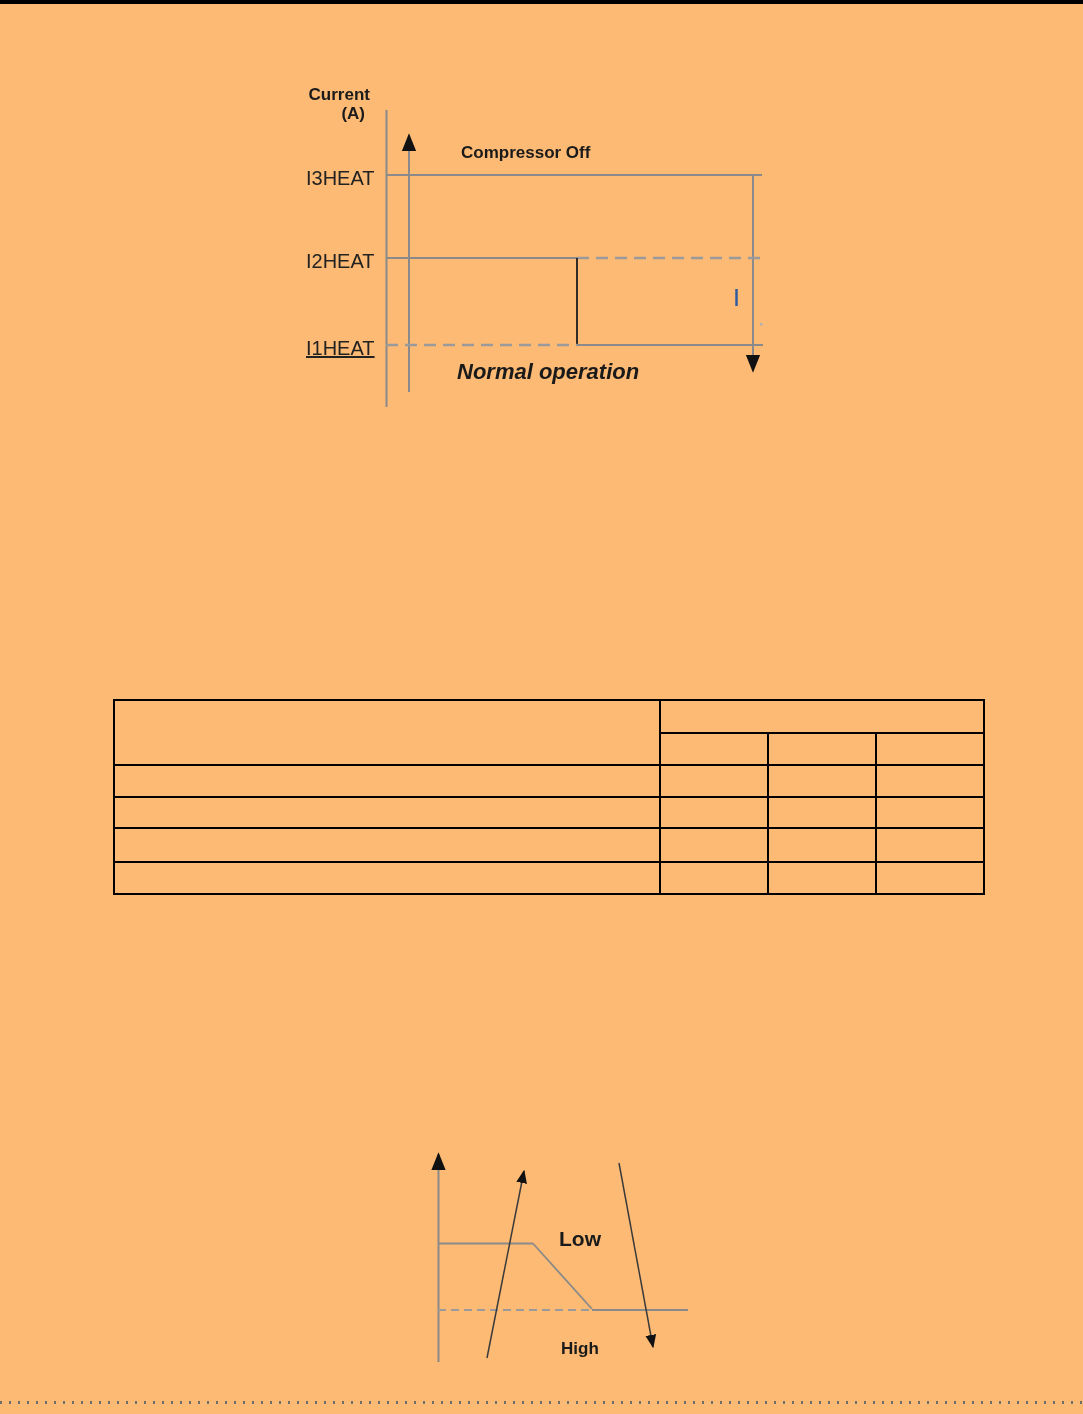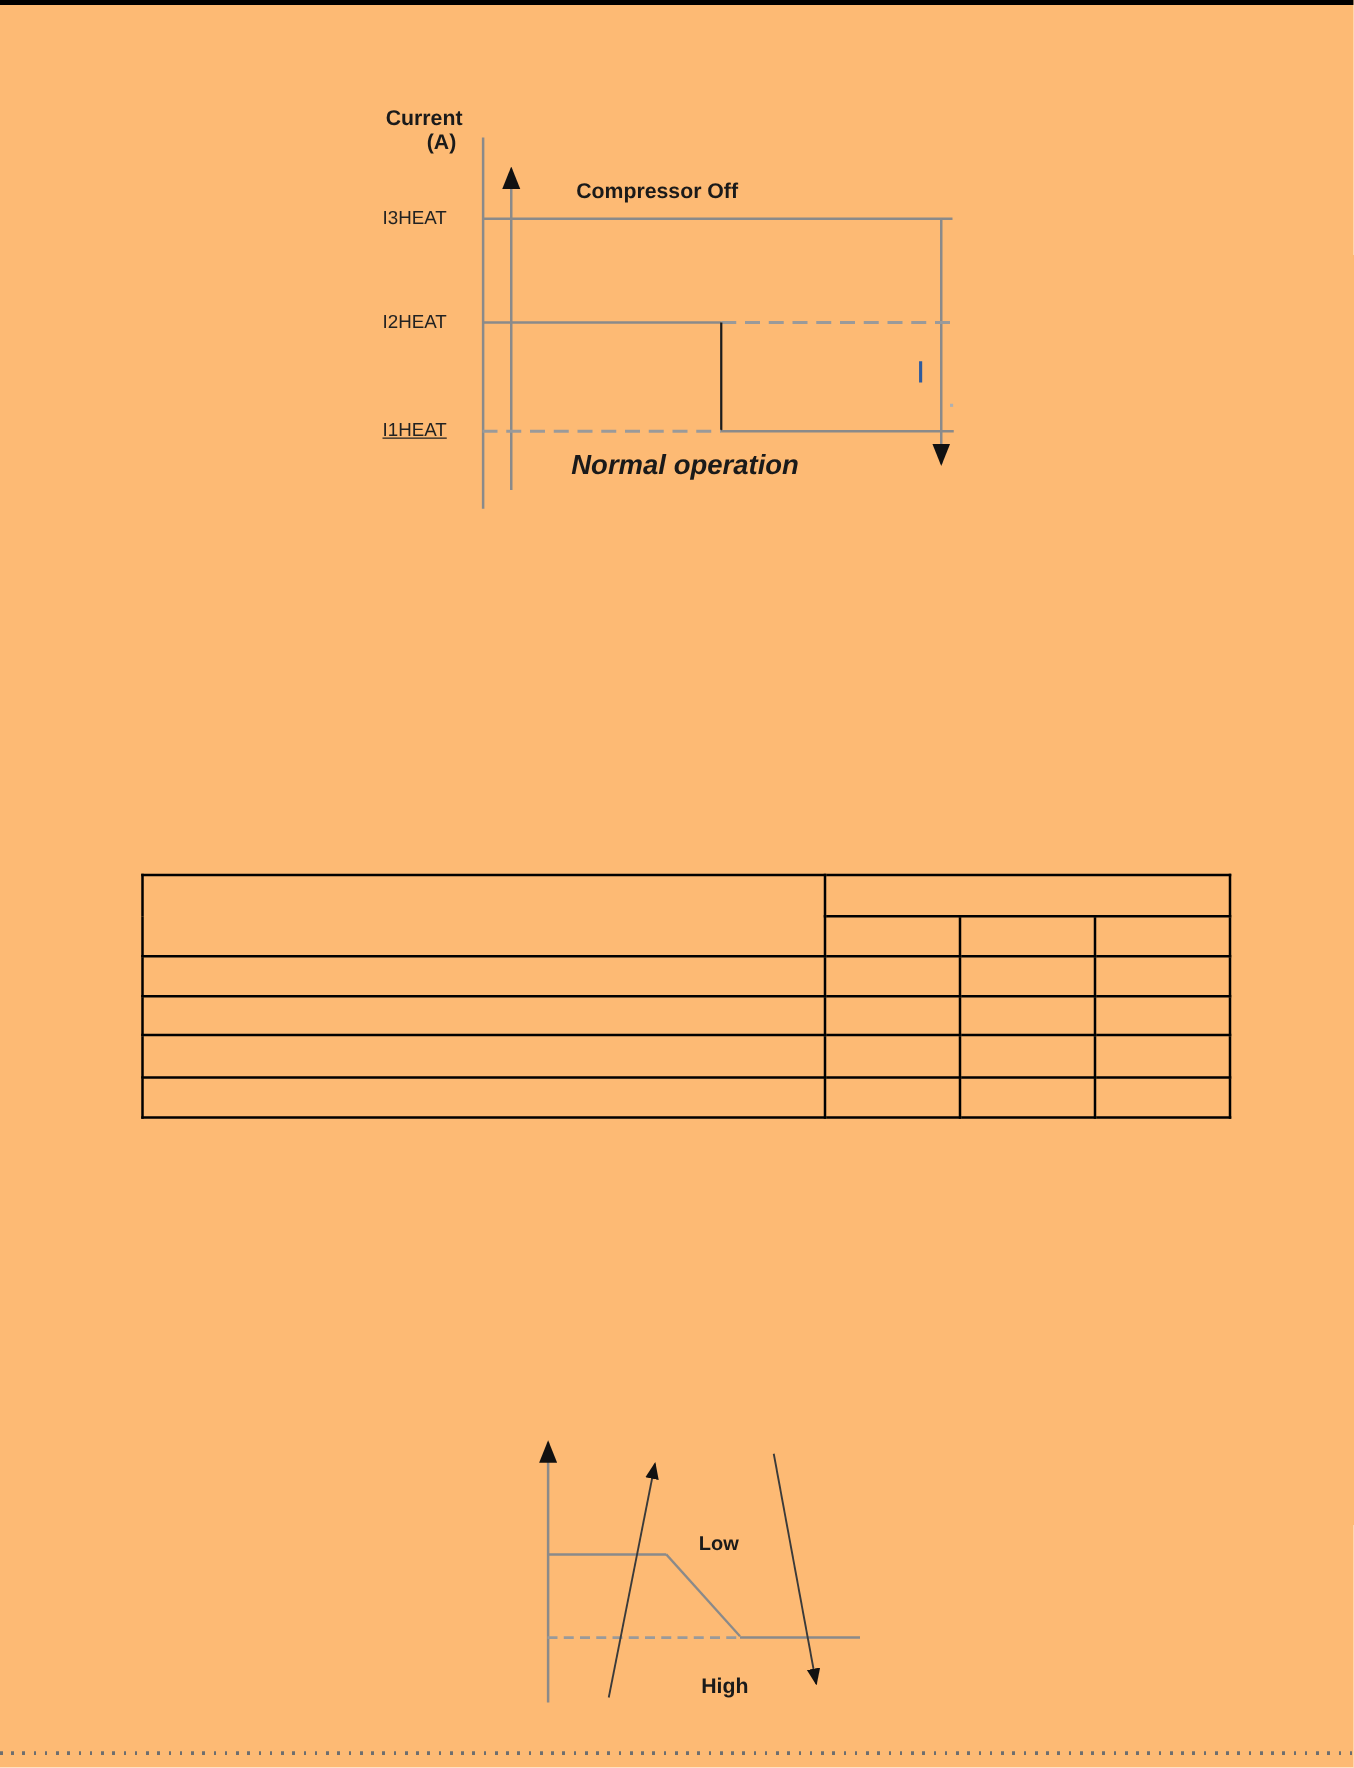--- a/index.html
+++ b/index.html
@@ -14,27 +14,27 @@
   .abs{position:absolute;}
   .top-rule{left:0;top:0;width:1083px;height:4px;background:#000;}
   .bottom-dotted-rule{
     left:0;top:1401px;width:1083px;height:3px;
     background:repeating-linear-gradient(90deg,#6e6e6e 0 2px,transparent 2px 9px);
   }
   .lbl{white-space:nowrap;line-height:1.1;}
   .bold{font-weight:bold;text-align:right;}
   .axis-label-block{left:280px;top:86px;width:90px;text-align:right;font-weight:bold;font-size:17px;line-height:22px;}
   .axis-unit{padding-right:5px;}
-  .lvl{font-size:15px;color:#222;}
+  .lvl{font-size:20px;color:#222;}
   .i3{left:306px;top:167px;}
   .i2{left:306px;top:250px;text-align:center;}
   .i1{left:306px;top:337px;text-decoration:underline;}
   .compressor-off{left:461px;top:144px;font-size:17px;}
   .normal-op{left:457px;top:360px;font-size:22px;font-style:italic;}
-  .low-lbl{left:559px;top:1227px;font-size:16px;}
+  .low-lbl{left:559px;top:1227px;font-size:21px;}
   .high-lbl{left:561px;top:1315px;font-size:17px;margin-top:25px;}
 
   table.param{
     border-collapse:collapse;
     table-layout:fixed;
     width:870px;height:194px;
   }
   table.param td{border:2px solid #000;padding:0;}
   .tbl-wrap{left:113px;top:699px;}
 </style>

